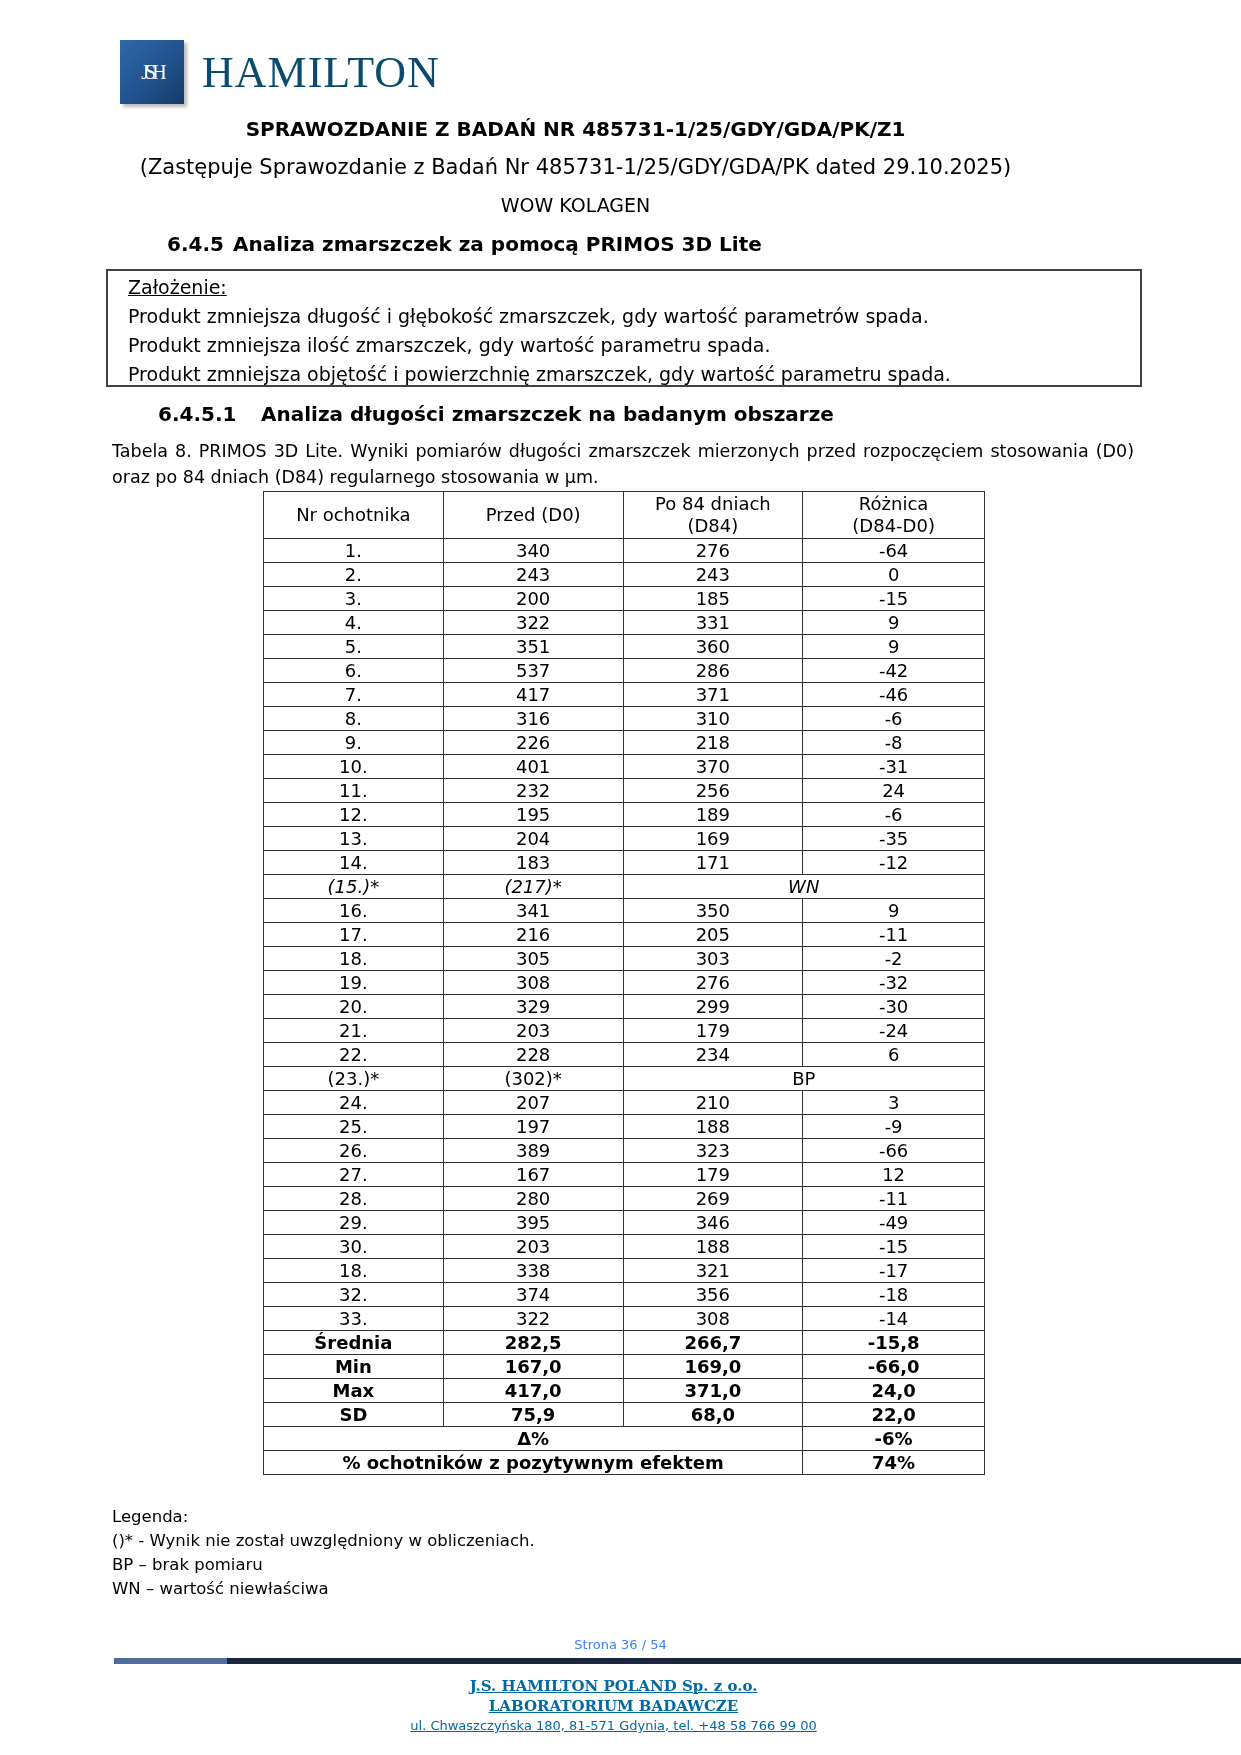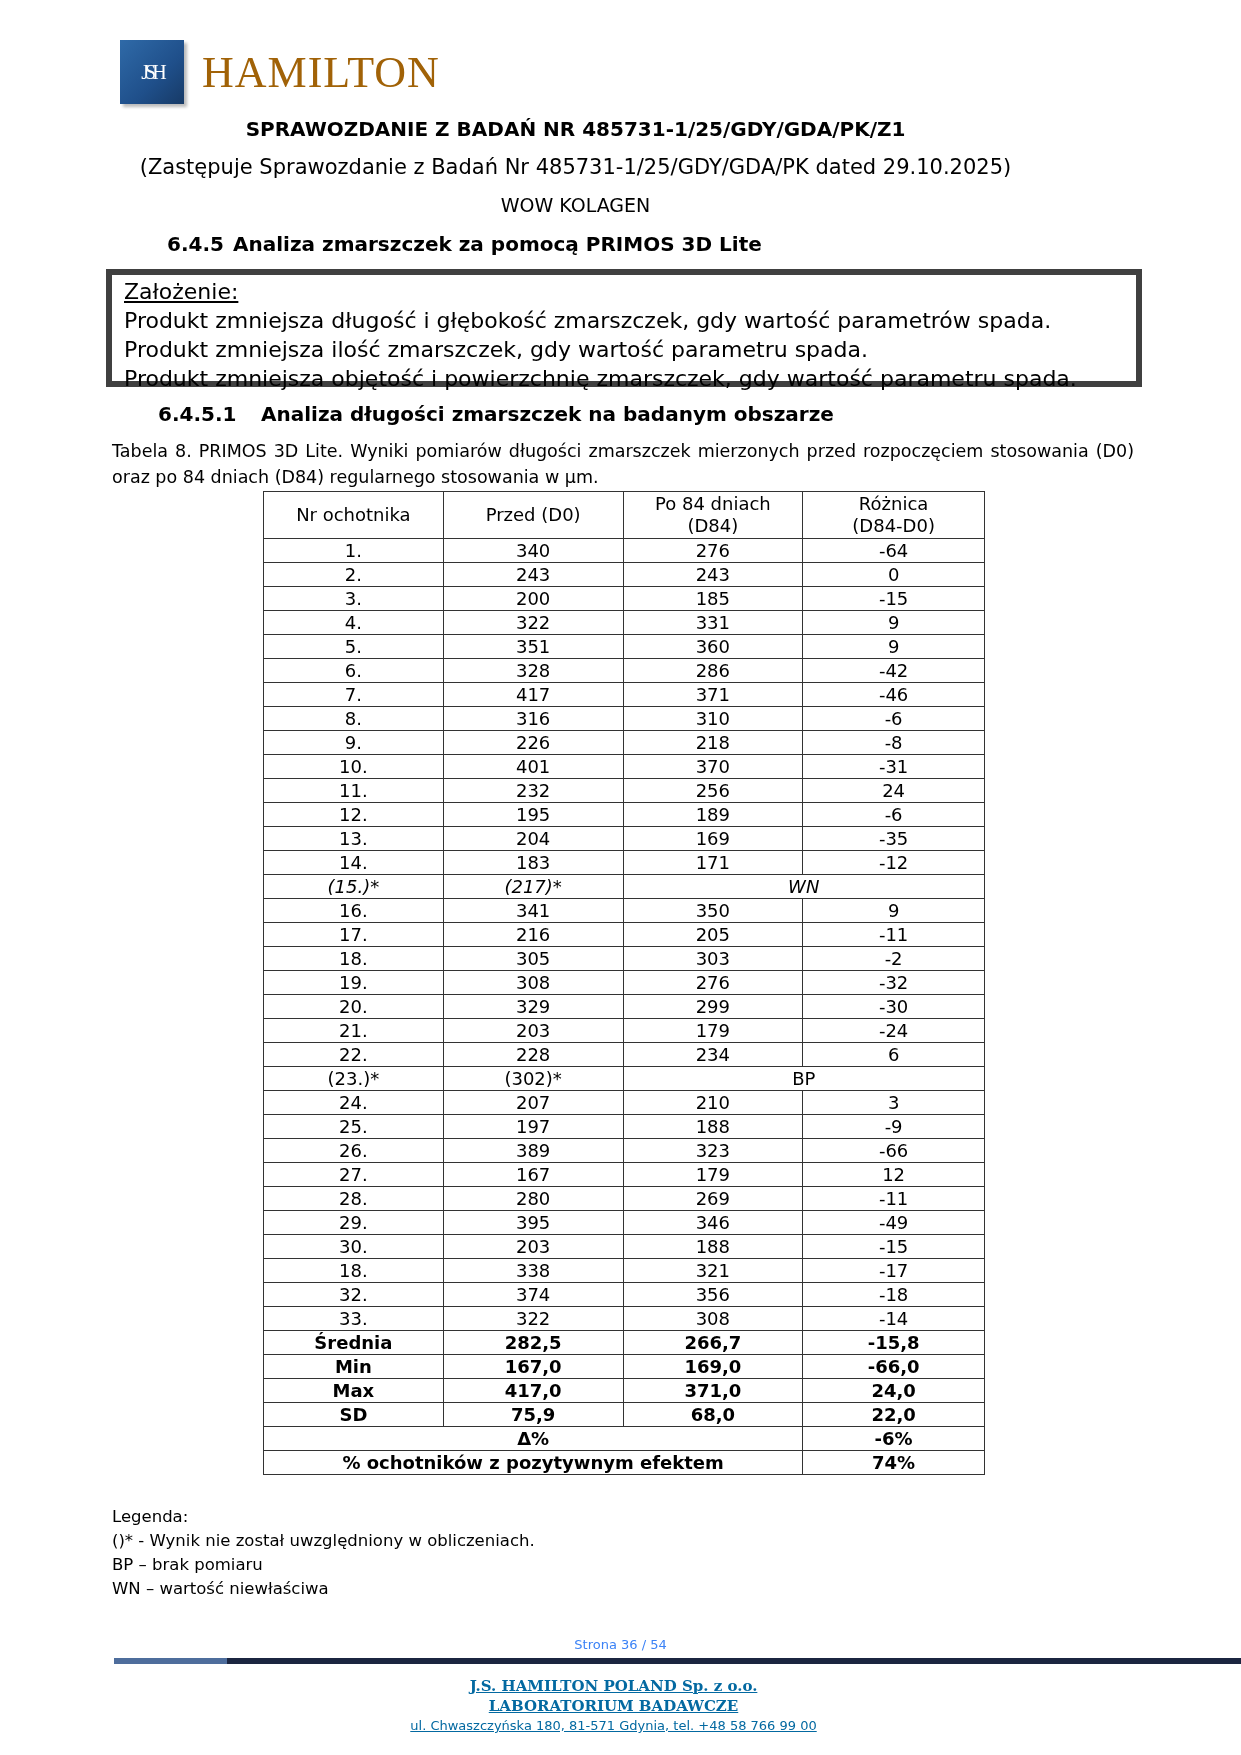--- a/index.html
+++ b/index.html
@@ -5,32 +5,32 @@
   html, body { margin: 0; padding: 0; background: #fff; }
   body { width: 1241px; height: 1755px; position: relative; overflow: hidden;
          font-family: "DejaVu Sans", sans-serif; color: #000; }
   .abs { position: absolute; }
 
   
   .logo { left: 120px; top: 40px; display: flex; align-items: center; }
   .logo-box { width: 64px; height: 64px; background: linear-gradient(135deg,#2f6aa8 0%,#1f4f8a 60%,#173a66 100%);
               box-shadow: 3px 3px 3px #bbb; display: flex; align-items: center; justify-content: center;
               color: #fff; font-family: Liberation Serif, serif; font-size: 20px; letter-spacing: -4px; }
-  .logo-word { margin-left: 18px; font-family: "Liberation Serif", serif; font-size: 44px; color: #a16207; letter-spacing: 1px; }
+  .logo-word { margin-left: 18px; font-family: "Liberation Serif", serif; font-size: 44px; color: #0c4a6e; letter-spacing: 1px; }
 
   .title { left: 0; width: 1151px; text-align: center; }
   .t1 { top: 117px; font-size: 20px; font-weight: bold; }
   .t2 { top: 155px; font-size: 21px; }
   .t3 { top: 194px; font-size: 19px; }
 
   .h1 { left: 158px; top: 232px; font-size: 20px; font-weight: bold; text-align: center; }
   .h1 .num { display: inline-block; width: 75px; }
 
-  .assume { left: 106px; top: 269px; width: 1036px; height: 118px; border: 6px solid #404040; box-sizing: border-box;
-            padding: 2px 12px; font-size: 22px; line-height: 29px; }
+  .assume { left: 106px; top: 269px; width: 1036px; height: 118px; border: 2px solid #404040; box-sizing: border-box;
+            padding: 2px 20px; font-size: 19px; line-height: 29px; }
   .assume .u { text-decoration: underline; }
 
   .h2 { left: 158px; top: 402px; font-size: 20px; font-weight: bold; }
   .h2 .num { display: inline-block; width: 103px; }
 
   .caption { left: 112px; top: 438px; width: 1022px; font-size: 17.5px; line-height: 26px; text-align: justify; text-align-last: left; }
 
   table.res { position: absolute; left: 263px; top: 491px; width: 722px; border-collapse: collapse; font-size: 18px; }
   table.res td, table.res th { border: 1.5px solid #333; text-align: center; padding: 0; height: 23px; line-height: 22px; font-weight: normal; }
   table.res th { height: 46px; line-height: 22px; }
@@ -119,21 +119,21 @@
         <td>9</td>
       </tr>
       <tr>
         <td>5.</td>
         <td>351</td>
         <td>360</td>
         <td>9</td>
       </tr>
       <tr>
         <td>6.</td>
-        <td>328</td>
+        <td>537</td>
         <td>286</td>
         <td>-42</td>
       </tr>
       <tr>
         <td>7.</td>
         <td>417</td>
         <td>371</td>
         <td>-46</td>
       </tr>
       <tr>

